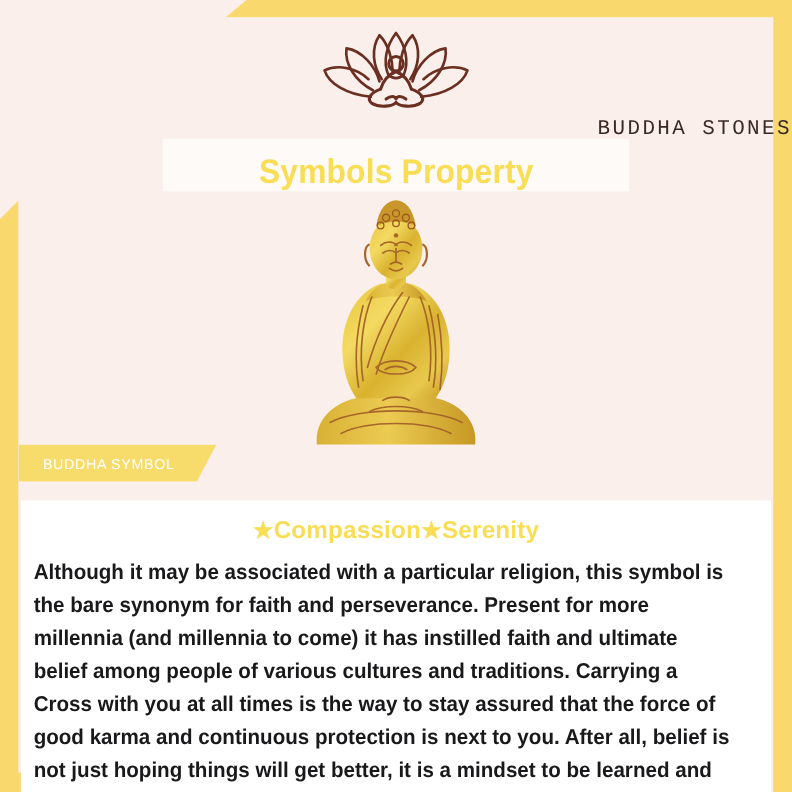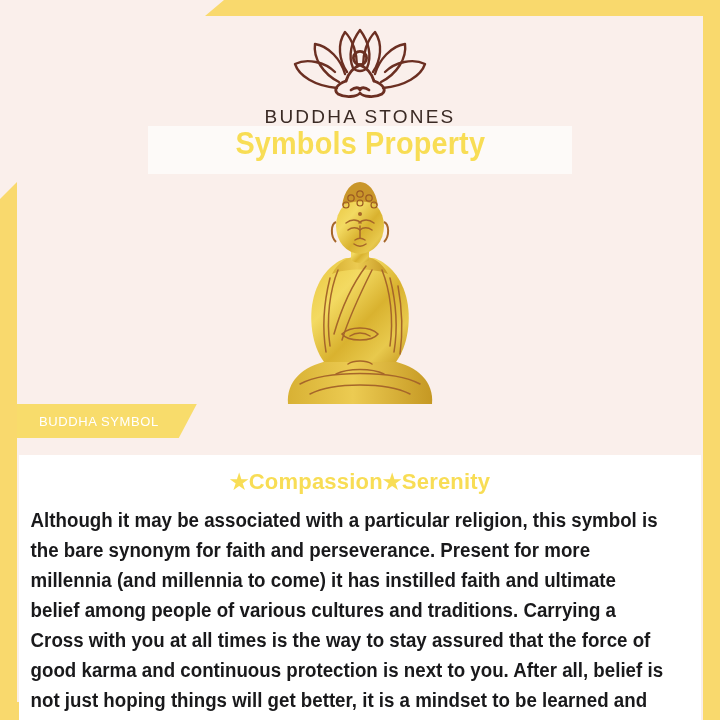--- a/index.html
+++ b/index.html
@@ -76,37 +76,38 @@
     text-align: center;
   }
   .logo-mark {
     display: block;
     margin: 0 auto;
     width: 150px;
     height: 74px;
   }
   .brand-name {
     margin: 6px 0 0 0;
-    font-family: Liberation Sans, sans-serif;
+    font-family: Liberation Mono, monospace;
     font-size: 19px;
     letter-spacing: 2.2px;
     color: #3a2a24;
     font-weight: 400;
+    text-align: right;
   }
 
   
   .title-plaque {
     position: absolute;
     left: 148px;
     top: 126px;
     width: 424px;
     height: 48px;
     background: #fdfaf8;
     display: flex;
-    align-items: flex-start;
+    align-items: flex-end;
     justify-content: center;
   }
   .title-plaque h1 {
     margin: 0;
     font-size: 31px;
     font-weight: 700;
     color: #f8dd55;
     letter-spacing: 0.2px;
     font-family: "Liberation Sans Narrow", "Liberation Sans", sans-serif;
     transform: scaleX(0.93);

